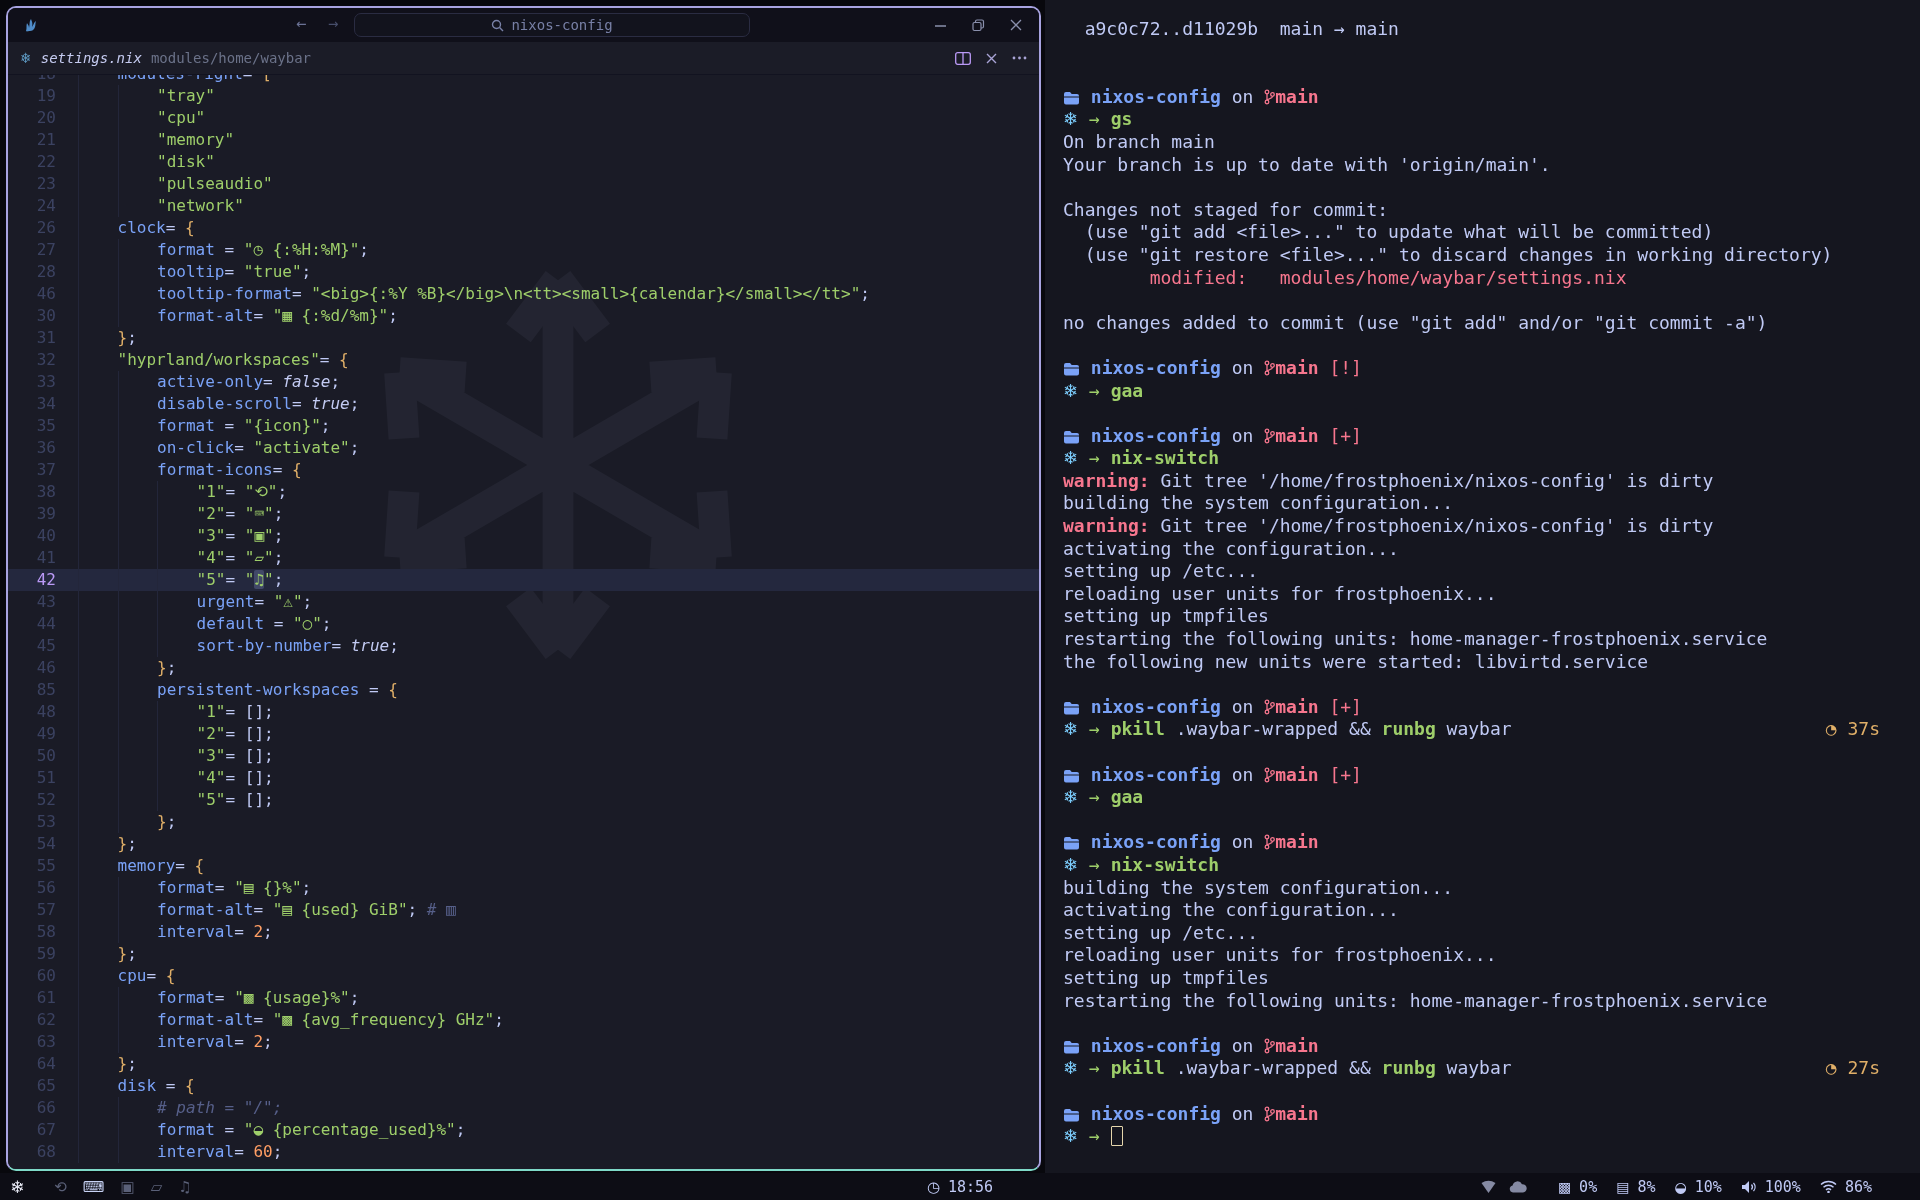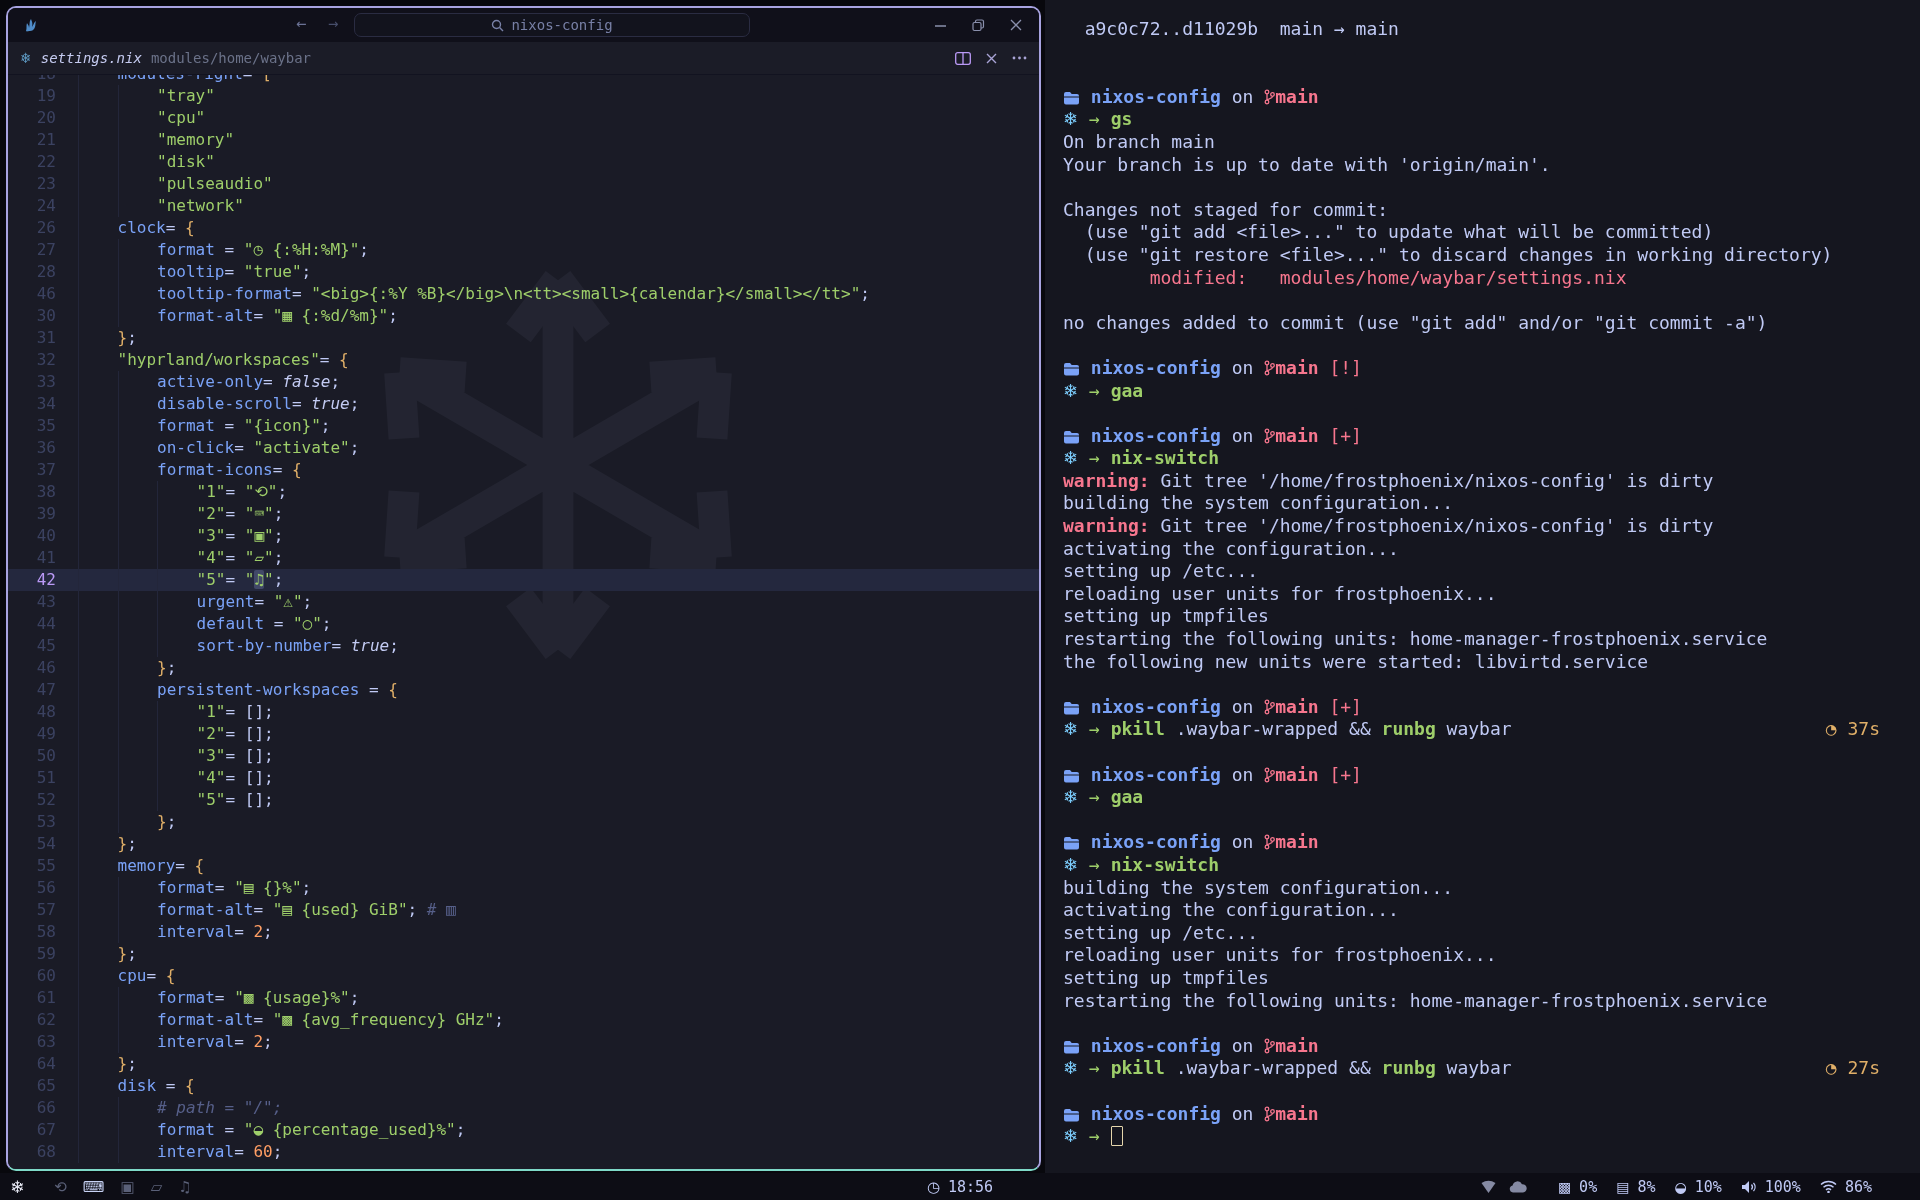--- a/index.html
+++ b/index.html
@@ -170,21 +170,21 @@
         <div class="cl"><span class="gut">37</span><span class="ind"></span><span class="ind"></span><span class="k">format-icons</span><span class="w">= </span><span class="b">{</span></div>
         <div class="cl"><span class="gut">38</span><span class="ind"></span><span class="ind"></span><span class="ind"></span><span class="s">"1"</span><span class="w">= </span><span class="s">"⟲"</span><span class="w">;</span></div>
         <div class="cl"><span class="gut">39</span><span class="ind"></span><span class="ind"></span><span class="ind"></span><span class="s">"2"</span><span class="w">= </span><span class="s">"⌨"</span><span class="w">;</span></div>
         <div class="cl"><span class="gut">40</span><span class="ind"></span><span class="ind"></span><span class="ind"></span><span class="s">"3"</span><span class="w">= </span><span class="s">"▣"</span><span class="w">;</span></div>
         <div class="cl"><span class="gut">41</span><span class="ind"></span><span class="ind"></span><span class="ind"></span><span class="s">"4"</span><span class="w">= </span><span class="s">"▱"</span><span class="w">;</span></div>
         <div class="cl al"><span class="gut">42</span><span class="ind"></span><span class="ind"></span><span class="ind"></span><span class="s">"5"</span><span class="w">= </span><span class="s">"</span><span class="cur">♫</span><span class="s">"</span><span class="w">;</span></div>
         <div class="cl"><span class="gut">43</span><span class="ind"></span><span class="ind"></span><span class="ind"></span><span class="k">urgent</span><span class="w">= </span><span class="s">"⚠"</span><span class="w">;</span></div>
         <div class="cl"><span class="gut">44</span><span class="ind"></span><span class="ind"></span><span class="ind"></span><span class="k">default</span><span class="w"> = </span><span class="s">"○"</span><span class="w">;</span></div>
         <div class="cl"><span class="gut">45</span><span class="ind"></span><span class="ind"></span><span class="ind"></span><span class="k">sort-by-number</span><span class="w">= </span><span class="bo">true</span><span class="w">;</span></div>
         <div class="cl"><span class="gut">46</span><span class="ind"></span><span class="ind"></span><span class="b">}</span><span class="w">;</span></div>
-        <div class="cl"><span class="gut">47</span><span class="ind"></span><span class="ind"></span><span class="k">persistent-workspaces</span><span class="w"> = </span><span class="b">{</span></div>
+        <div class="cl"><span class="gut">85</span><span class="ind"></span><span class="ind"></span><span class="k">persistent-workspaces</span><span class="w"> = </span><span class="b">{</span></div>
         <div class="cl"><span class="gut">48</span><span class="ind"></span><span class="ind"></span><span class="ind"></span><span class="s">"1"</span><span class="w">= [];</span></div>
         <div class="cl"><span class="gut">49</span><span class="ind"></span><span class="ind"></span><span class="ind"></span><span class="s">"2"</span><span class="w">= [];</span></div>
         <div class="cl"><span class="gut">50</span><span class="ind"></span><span class="ind"></span><span class="ind"></span><span class="s">"3"</span><span class="w">= [];</span></div>
         <div class="cl"><span class="gut">51</span><span class="ind"></span><span class="ind"></span><span class="ind"></span><span class="s">"4"</span><span class="w">= [];</span></div>
         <div class="cl"><span class="gut">52</span><span class="ind"></span><span class="ind"></span><span class="ind"></span><span class="s">"5"</span><span class="w">= [];</span></div>
         <div class="cl"><span class="gut">53</span><span class="ind"></span><span class="ind"></span><span class="b">}</span><span class="w">;</span></div>
         <div class="cl"><span class="gut">54</span><span class="ind"></span><span class="b">}</span><span class="w">;</span></div>
         <div class="cl"><span class="gut">55</span><span class="ind"></span><span class="k">memory</span><span class="w">= </span><span class="b">{</span></div>
         <div class="cl"><span class="gut">56</span><span class="ind"></span><span class="ind"></span><span class="k">format</span><span class="w">= </span><span class="s">"▤ {}%"</span><span class="w">;</span></div>
         <div class="cl"><span class="gut">57</span><span class="ind"></span><span class="ind"></span><span class="k">format-alt</span><span class="w">= </span><span class="s">"▤ {used} GiB"</span><span class="w">; </span><span class="c"># ▥</span></div>

